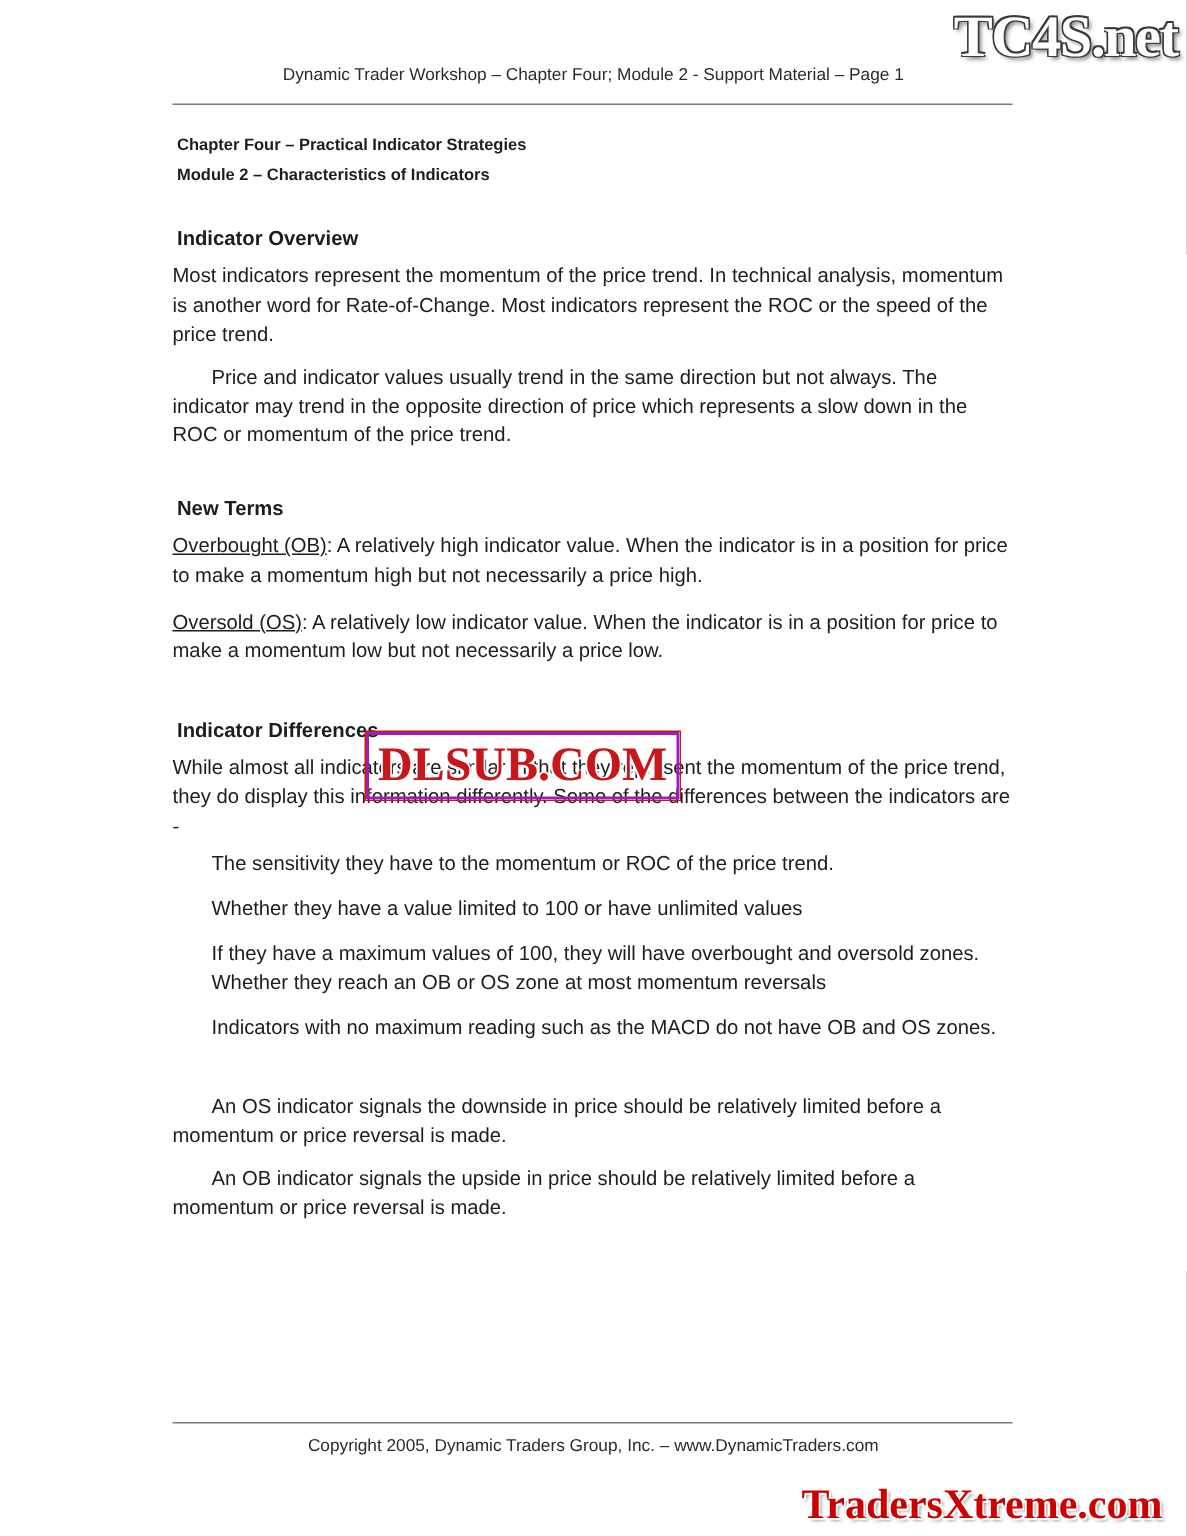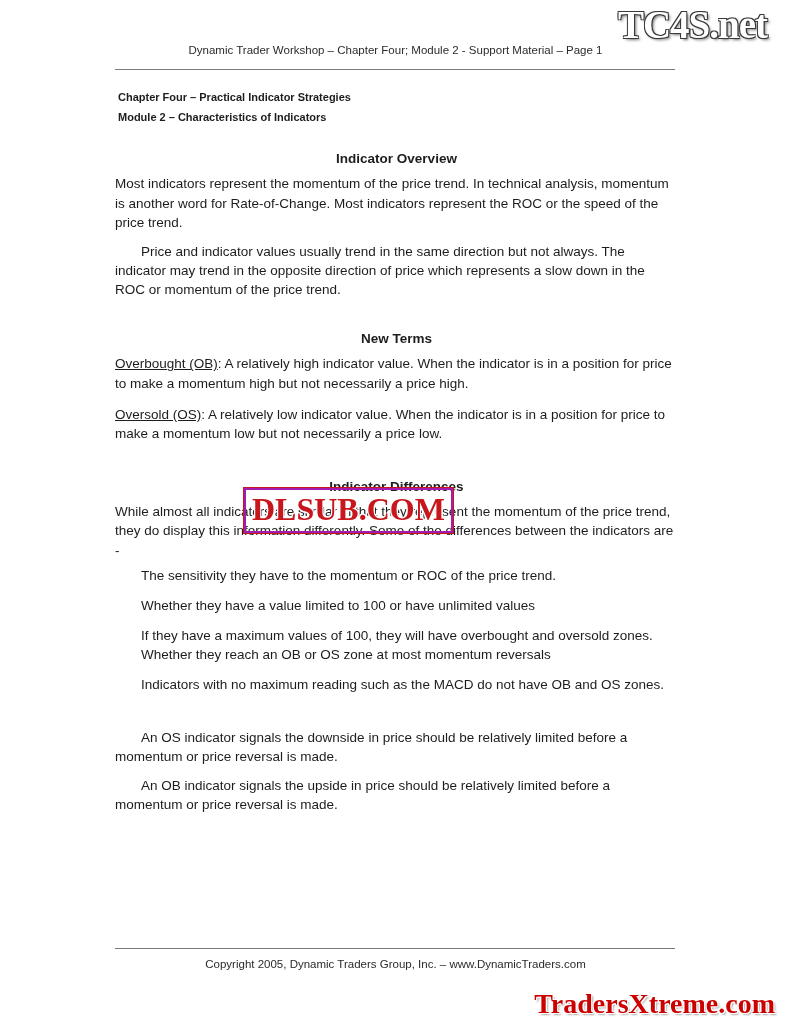--- a/index.html
+++ b/index.html
@@ -14,21 +14,21 @@
     position: relative;
     width: 791px;
     height: 1024px;
     background: #ffffff;
     overflow: hidden;
   }
   
   .wm-tc4s {
     position: absolute;
     top: 2px;
-    right: 24px;
+    right: 6px;
     font-family: "Liberation Serif", serif;
     font-size: 39px;
     font-weight: bold;
     color: #ffffff;
     letter-spacing: -1px;
     text-shadow:
       -1px -1px 0 #3a3a3a,
        1px -1px 0 #3a3a3a,
       -1px  1px 0 #3a3a3a,
        1px  1px 0 #3a3a3a,
@@ -67,21 +67,20 @@
     padding-left: 3px;
   }
   .title-line.second {
     margin-bottom: 24px;
   }
   .sec-head {
     font-weight: bold;
     font-size: 13.5px;
     margin: 0 0 6px 0;
     padding-left: 3px;
-    text-align: center;
   }
   p.body {
     margin: 0 0 0 0;
     text-align: left;
   }
   .indent {
     text-indent: 26px;
   }
   .gap-sm { height: 10px; }
   .gap-md { height: 22px; }

